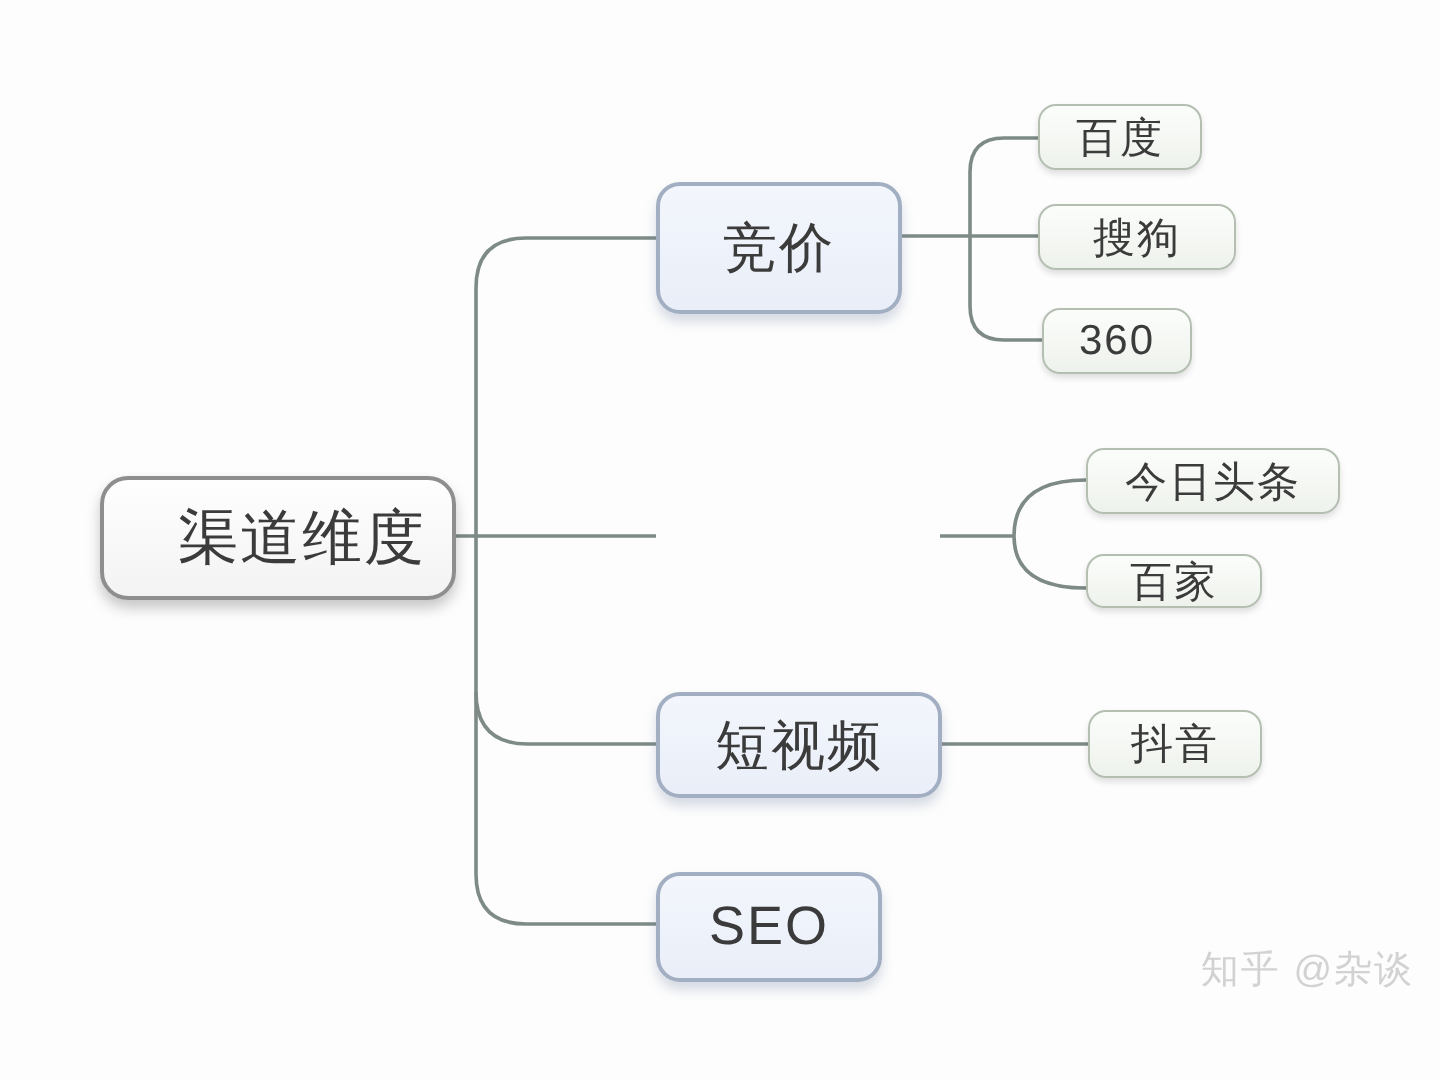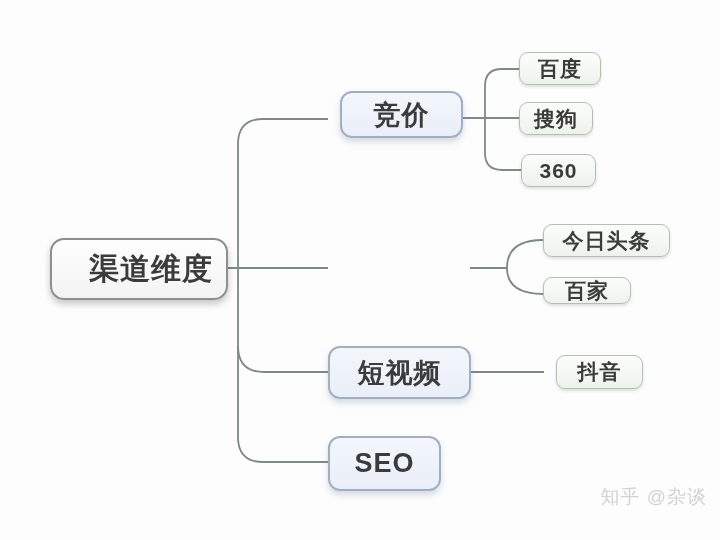--- a/index.html
+++ b/index.html
@@ -25,21 +25,20 @@
   }
   .node {
     position: absolute;
     display: flex;
     align-items: center;
     justify-content: center;
     box-sizing: border-box;
     color: #3b3b3b;
     letter-spacing: 1px;
     white-space: nowrap;
-    font-weight: bold;
   }
   .node.root {
     border: 2px solid #8e8e8e;
     border-radius: 14px;
     background: linear-gradient(180deg, #fefefe 0%, #f3f3f3 100%);
     box-shadow: 0 4px 7px rgba(0,0,0,0.22);
     font-size: 30px;
     padding-left: 24px;
   }
   .node.branch {
@@ -52,21 +51,21 @@
   .node.leaf {
     border: 1.6px solid #b4bfb2;
     border-radius: 9px;
     background: linear-gradient(180deg, #fbfdfa 0%, #eef2ec 100%);
     box-shadow: 0 2px 3px rgba(0,0,0,0.12);
     font-size: 21px;
   }
   .watermark {
     position: absolute;
     right: 13px;
-    top: 484px;
+    top: 472px;
     font-size: 19px;
     color: #d2d2d2;
     letter-spacing: 1px;
   }
 </style>
 </head>
 <body>
 
 <div class="canvas">
 
@@ -86,34 +85,34 @@
 
     <path d="M 507 268 Q 507 240 543 240"></path>
 
     <path d="M 507 268 Q 507 294 543 294"></path>
 
     <path d="M 470 372 H 544"></path>
   </svg>
 
   <div class="node root" style="left:50px; top:238px; width:178px; height:62px;">渠道维度</div>
 
-  <div class="node branch" style="left:340px; top:91px; width:123px; height:47px;">竞价</div>
+  <div class="node branch" style="left:328px; top:91px; width:123px; height:66px;">竞价</div>
 
 
   <div class="node branch" style="left:328px; top:436px; width:113px; height:55px;">SEO</div>
 
   <div class="node branch" style="left:328px; top:346px; width:143px; height:53px;">短视频</div>
 
   <div class="node leaf" style="left:519px; top:52px; width:82px; height:33px;">百度</div>
 
-  <div class="node leaf" style="left:519px; top:102px; width:74px; height:33px;">搜狗</div>
+  <div class="node leaf" style="left:519px; top:102px; width:99px; height:33px;">搜狗</div>
 
   <div class="node leaf" style="left:521px; top:154px; width:75px; height:33px;">360</div>
 
   <div class="node leaf" style="left:543px; top:224px; width:127px; height:33px;">今日头条</div>
 
   <div class="node leaf" style="left:543px; top:277px; width:88px; height:27px;">百家</div>
 
-  <div class="node leaf" style="left:544px; top:355px; width:87px; height:34px;margin-left:12px;">抖音</div>
+  <div class="node leaf" style="left:544px; top:355px; width:87px; height:34px;">抖音</div>
 
   <div class="watermark">知乎 @杂谈</div>
 
 </div>
 
 </body></html>

